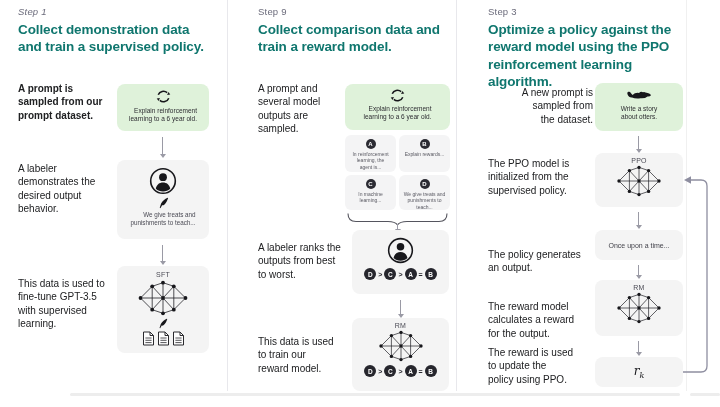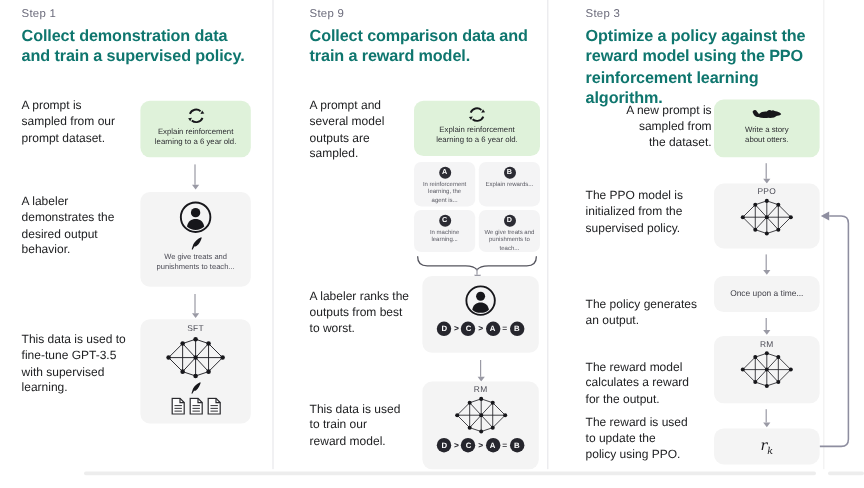--- a/index.html
+++ b/index.html
@@ -17,21 +17,21 @@
   html,body{background:#fff;}
   .stage{
     position:relative;width:720px;height:407px;background:#fff;overflow:hidden;
     font-family:"Liberation Sans","DejaVu Sans",sans-serif;color:var(--text);
   }
   .ml{white-space:pre-line;}
   .abs{position:absolute;}
   .step-label{font-size:9.5px;color:var(--muted);letter-spacing:.2px;}
   .heading{font-size:13.5px;font-weight:bold;color:#0f766e;line-height:1.28;letter-spacing:-.1px;}
   .caption{font-size:10px;color:var(--text);line-height:1.34;}
-  .box{border-radius:8px;display:flex;flex-direction:column;align-items:center;text-align:center;}
+  .box{border-radius:8px;display:flex;flex-direction:column;align-items:center;text-align:right;}
   .box-green{background:var(--green-box);}
   .box-gray{background:var(--gray-box);}
   .box-text{font-size:6.5px;line-height:1.3;color:#2c2c31;}
   .box-text-gray{font-size:6.3px;line-height:1.3;color:var(--soft);}
   .net-label{font-size:7px;color:var(--soft);letter-spacing:.3px;}
   .card{background:var(--card-box);border-radius:6px;display:flex;flex-direction:column;align-items:center;padding-top:4px;}
   .card-circle{width:10px;height:10px;border-radius:50%;background:#2b2b33;color:#fff;font-size:6px;font-weight:bold;
     display:flex;align-items:center;justify-content:center;margin-bottom:2px;}
   .card-text{font-size:5px;line-height:1.25;color:#5a5a63;text-align:center;}
   .rank-row{display:flex;align-items:center;gap:2px;justify-content:center;}
@@ -53,25 +53,25 @@
 
 <div class="stage">
 
   <div class="abs divider" style="left:227px;top:0;height:391px;"></div>
   <div class="abs divider" style="left:456px;top:0;height:391px;"></div>
   <div class="abs divider" style="left:686px;top:0;height:391px;background:#f0f0f0;"></div>
 
   <div class="abs shadow-line" style="left:70px;top:393px;width:610px;"></div>
   <div class="abs shadow-line" style="left:690px;top:393px;width:30px;"></div>
 
-  <div class="abs step-label" style="left:18px;top:6px;">Step 1</div>
+  <div class="abs step-label" style="left:18px;top:6px;font-style:italic;">Step 1</div>
   <div class="abs heading ml" style="left:18px;top:21px;width:206px;">Collect demonstration data
 and train a supervised policy.</div>
 
-  <div class="abs caption ml" style="left:18px;top:82px;width:112px;">A prompt is
+  <div class="abs caption ml" style="left:18px;top:82px;width:112px;font-weight:bold;">A prompt is
 sampled from our
 prompt dataset.</div>
 
   <div class="abs box box-green" style="left:117px;top:84px;width:92px;height:47px;padding-top:5px;">
     <span>
       <svg width="15" height="15" viewBox="0 0 16 16">
         <g stroke="#17171b" stroke-width="1.7" fill="none">
           <path d="M13.6,9.8 A6,6 0 0 1 4.1,12.1"></path>
           <path d="M2.4,6.2 A6,6 0 0 1 11.9,3.9"></path>
         </g>

